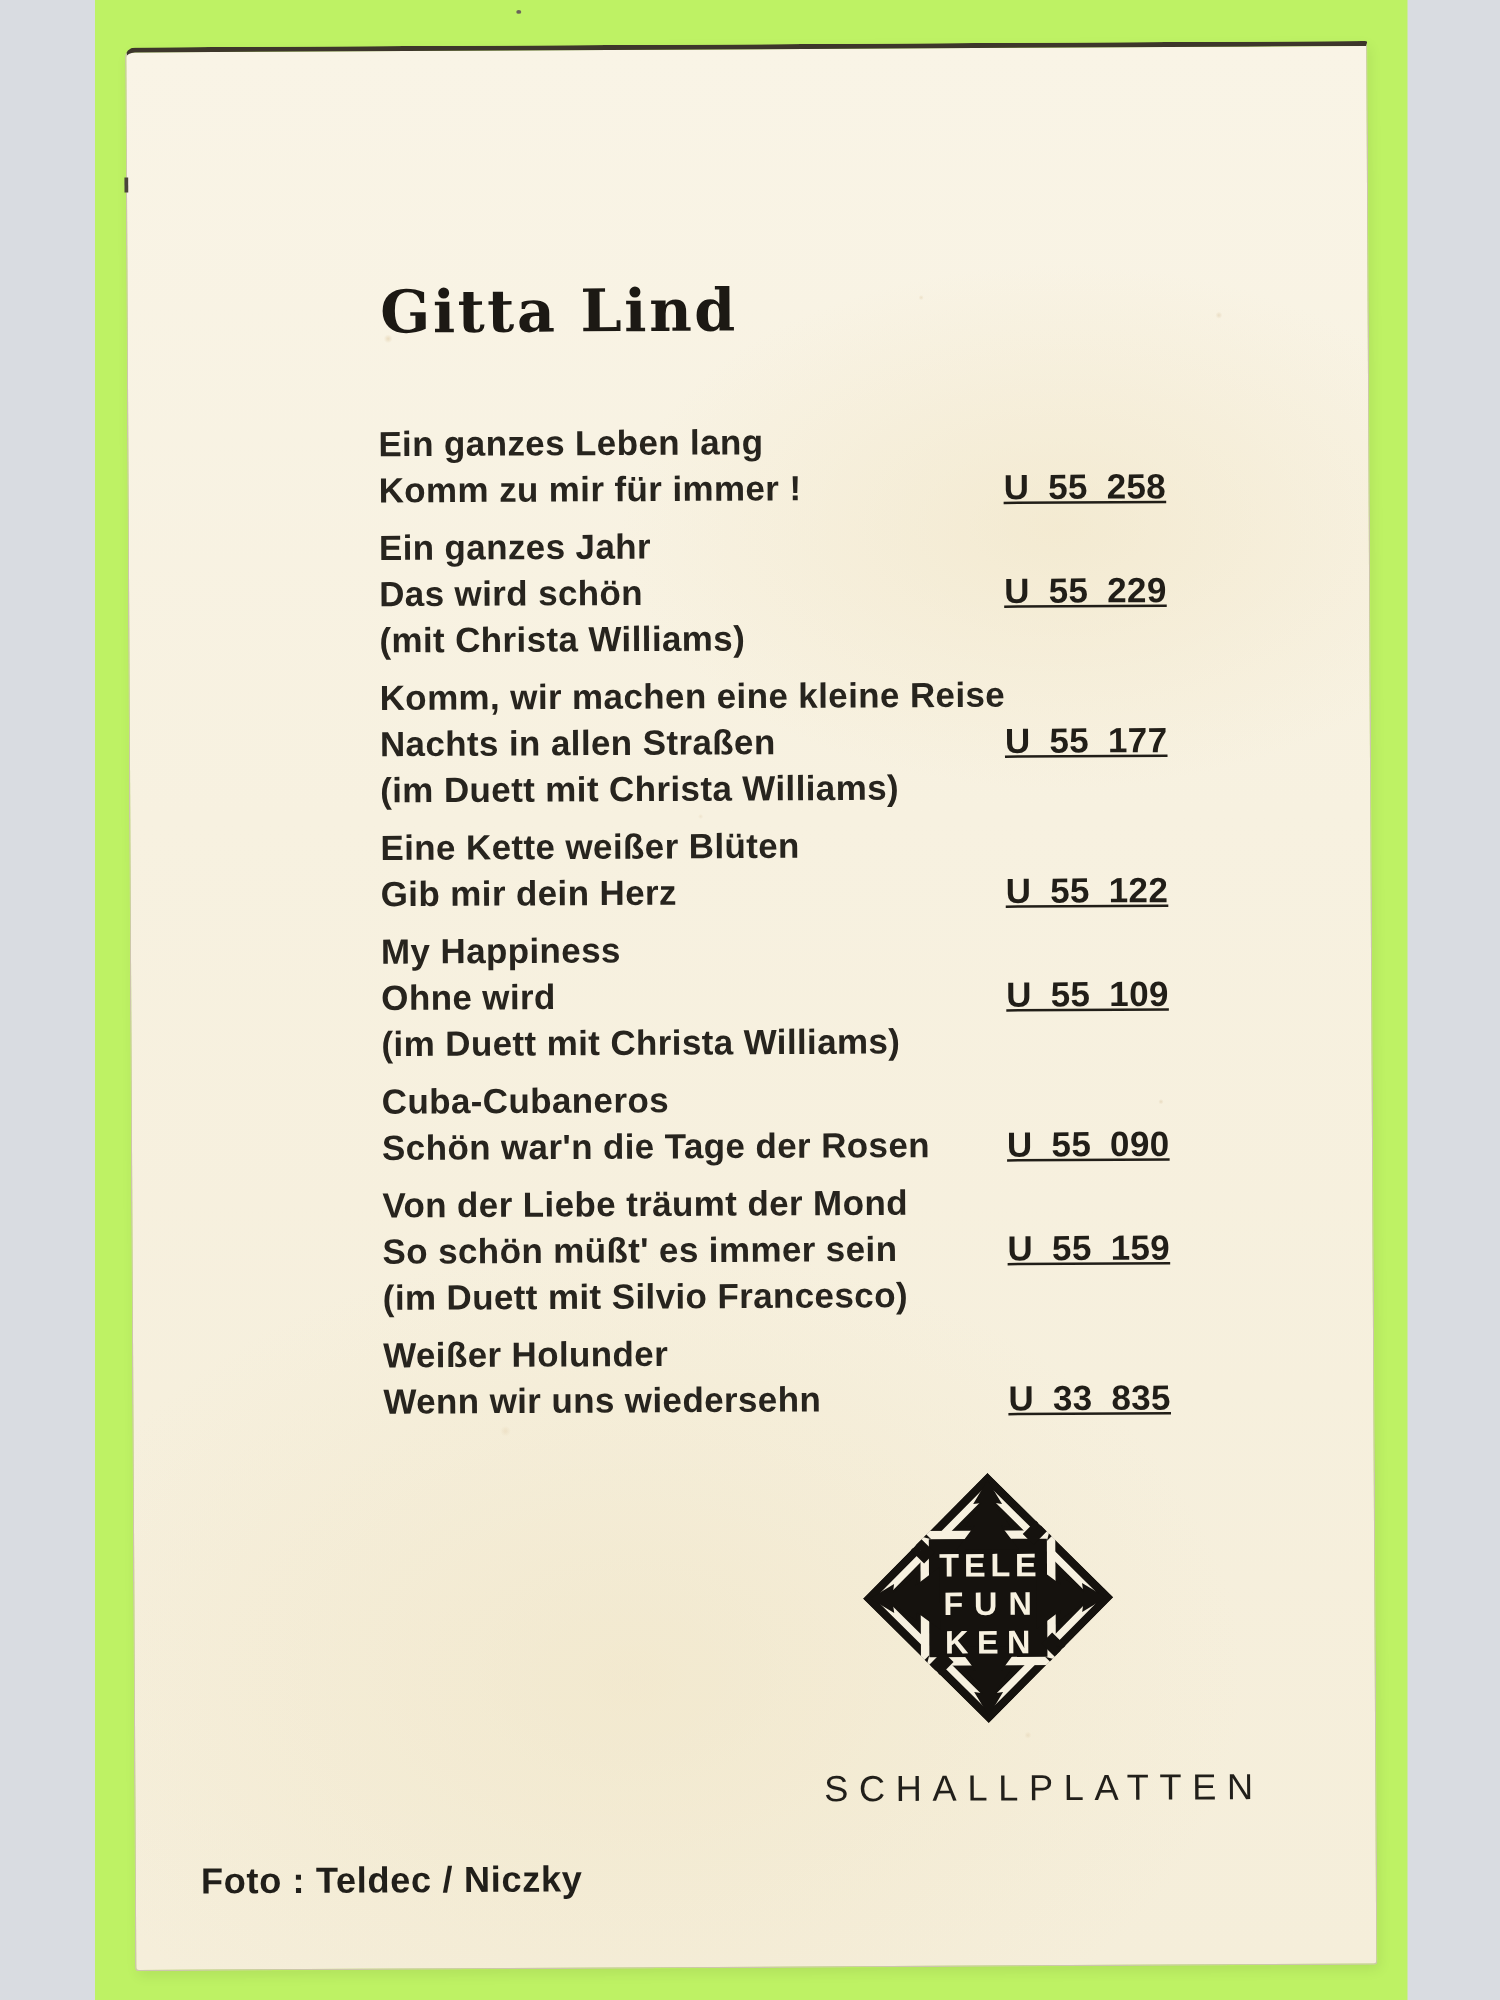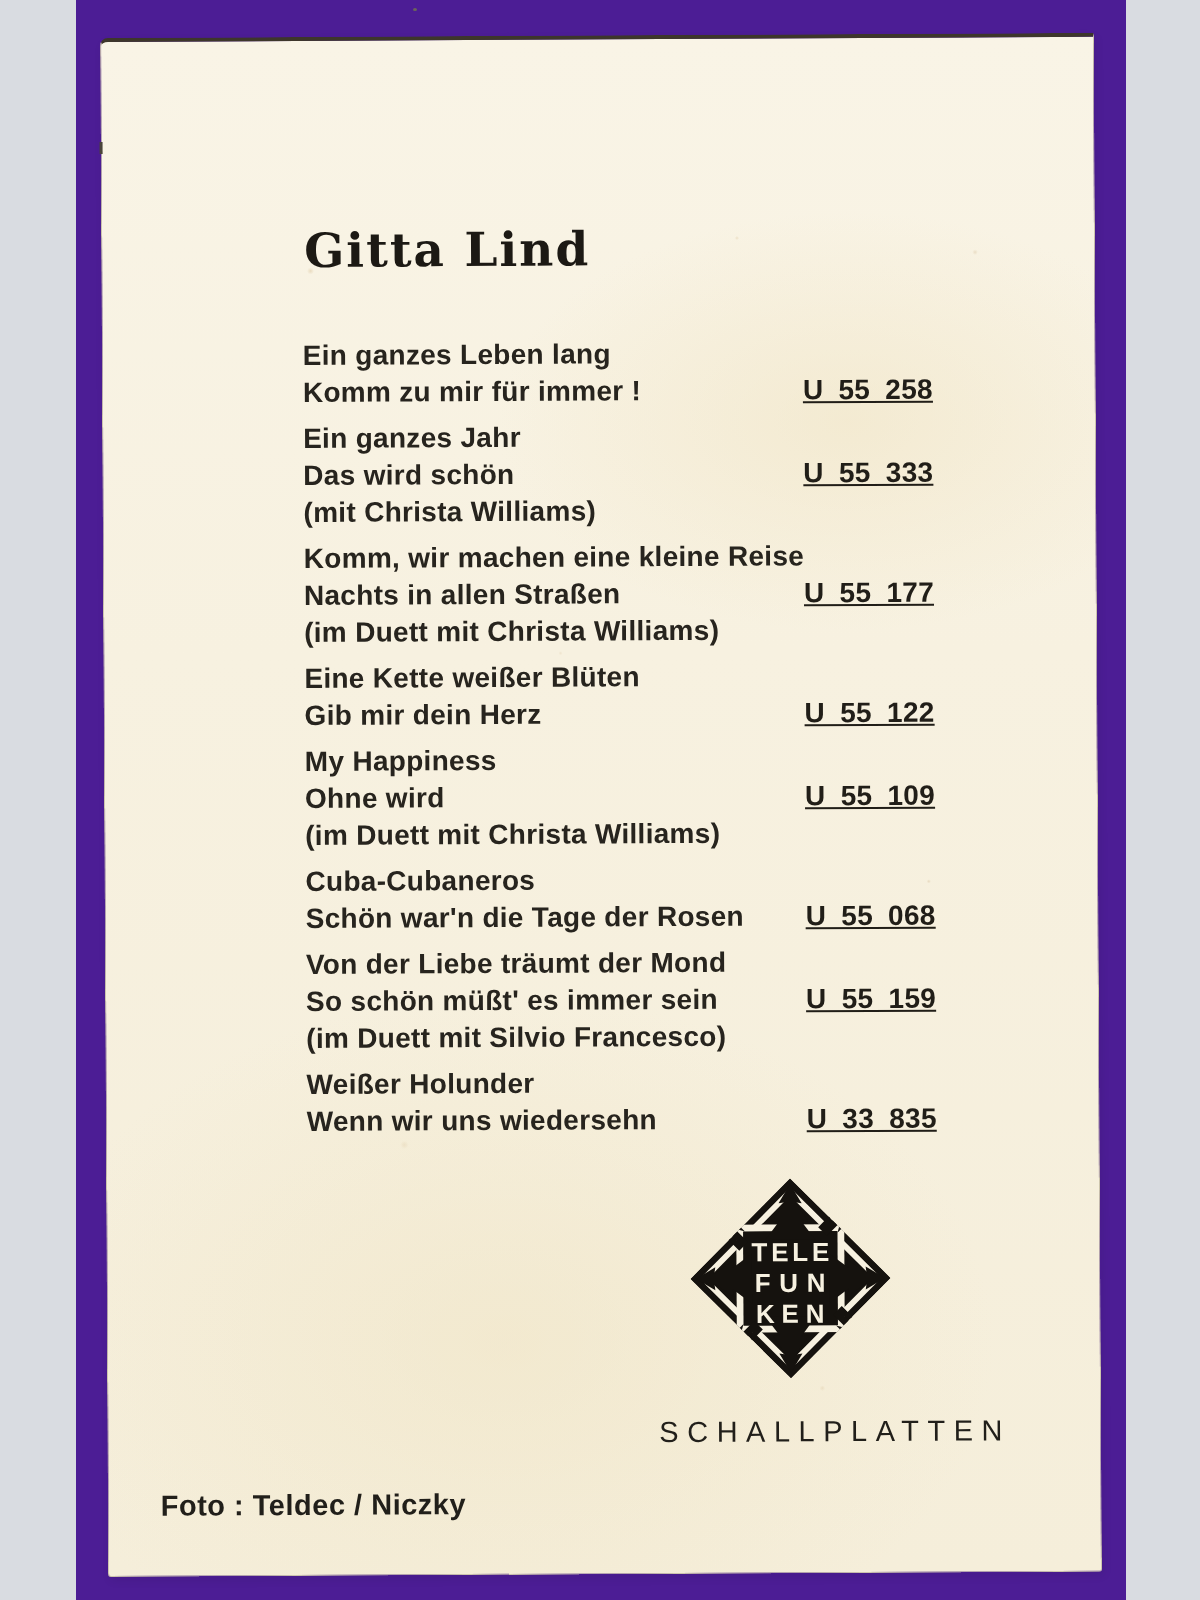--- a/index.html
+++ b/index.html
@@ -1,18 +1,18 @@
 <!DOCTYPE html>
 <html><head>
 <meta charset="utf-8">
 <style>
   html,body{margin:0;padding:0;}
   body{width:1200px;height:1600px;overflow:hidden;background:#fdfdfc;
        font-family:"Liberation Sans",sans-serif;}
-  .page{position:relative;width:1200px;height:1600px;background:#4c1d95;}
+  .page{position:relative;width:1200px;height:1600px;background:#bef264;}
 
   .side-strip{position:absolute;top:0;height:1600px;background:#d9dce1;}
   .strip-left{left:0;width:76px;}
   .strip-right{left:1126px;width:74px;}
 
   .scan-speck{position:absolute;background:#6b645a;border-radius:50%;}
 
   .card{
     position:absolute;left:100px;top:38px;width:992px;height:1534px;
     transform:rotate(-0.3deg);transform-origin:top left;
@@ -73,40 +73,40 @@
 
     <div class="artist-title">Gitta Lind</div>
 
     <div class="discography">
         <div class="record-group">
           <div class="record-line"><span>Ein ganzes Leben lang</span></div>
           <div class="record-line"><span>Komm zu mir für immer !</span><span class="catalog">U 55 258</span></div>
         </div>
         <div class="record-group">
           <div class="record-line"><span>Ein ganzes Jahr</span></div>
-          <div class="record-line"><span>Das wird schön</span><span class="catalog">U 55 333</span></div>
+          <div class="record-line"><span>Das wird schön</span><span class="catalog">U 55 229</span></div>
           <div class="record-line"><span>(mit Christa Williams)</span></div>
         </div>
         <div class="record-group">
           <div class="record-line"><span>Komm, wir machen eine kleine Reise</span></div>
           <div class="record-line"><span>Nachts in allen Straßen</span><span class="catalog">U 55 177</span></div>
           <div class="record-line"><span>(im Duett mit Christa Williams)</span></div>
         </div>
         <div class="record-group">
           <div class="record-line"><span>Eine Kette weißer Blüten</span></div>
           <div class="record-line"><span>Gib mir dein Herz</span><span class="catalog">U 55 122</span></div>
         </div>
         <div class="record-group">
           <div class="record-line"><span>My Happiness</span></div>
           <div class="record-line"><span>Ohne wird</span><span class="catalog">U 55 109</span></div>
           <div class="record-line"><span>(im Duett mit Christa Williams)</span></div>
         </div>
         <div class="record-group">
           <div class="record-line"><span>Cuba-Cubaneros</span></div>
-          <div class="record-line"><span>Schön war'n die Tage der Rosen</span><span class="catalog">U 55 068</span></div>
+          <div class="record-line"><span>Schön war'n die Tage der Rosen</span><span class="catalog">U 55 090</span></div>
         </div>
         <div class="record-group">
           <div class="record-line"><span>Von der Liebe träumt der Mond</span></div>
           <div class="record-line"><span>So schön müßt' es immer sein</span><span class="catalog">U 55 159</span></div>
           <div class="record-line"><span>(im Duett mit Silvio Francesco)</span></div>
         </div>
         <div class="record-group">
           <div class="record-line"><span>Weißer Holunder</span></div>
           <div class="record-line"><span>Wenn wir uns wiedersehn</span><span class="catalog">U 33 835</span></div>
         </div>

